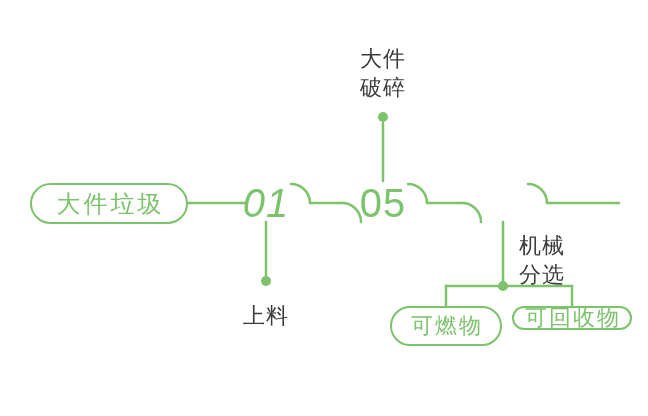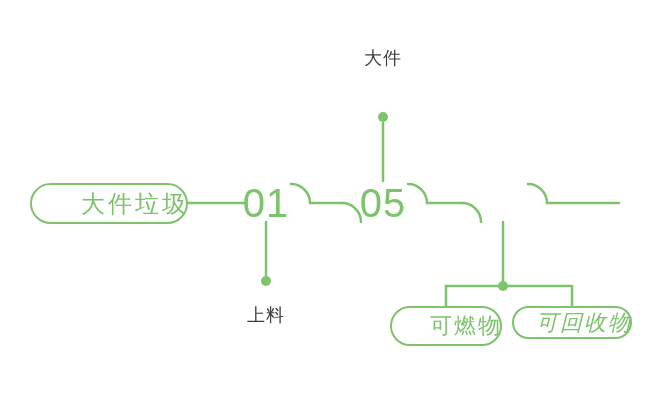--- a/index.html
+++ b/index.html
@@ -13,46 +13,46 @@
     overflow: hidden;
   }
   svg.lines { position: absolute; left: 0; top: 0; width: 648px; height: 416px; }
   .st { fill: none; stroke: var(--green, #7cc36c); stroke-width: 2.5; stroke-linecap: round; }
   .dot { fill: var(--green, #7cc36c); stroke: none; }
   .pill {
     position: absolute;
     border: 2.5px solid var(--green, #7cc36c);
     border-radius: 24px;
     color: var(--green, #7cc36c);
-    display: flex; align-items: center; justify-content: flex-end;
+    display: flex; align-items: center; justify-content: center;
     background: var(--background, #ffffff);
     white-space: nowrap;
   }
   .pill span { letter-spacing: 3px; margin-right: -3px; }
   .source { left: 30px; top: 183px; width: 158px; height: 41px; font-size: 24px; }
   .out1 { left: 390px; top: 306px; width: 112px; height: 40px; font-size: 22px; }
-  .out2 { left: 512px; top: 306px; width: 120px; height: 33px; font-size: 22px; font-style: italic; }
+  .out2 { left: 512px; top: 306px; width: 120px; height: 24px; font-size: 22px; }
   .out1 span, .out2 span { letter-spacing: 2px; margin-right: -2px; }
   .num {
     position: absolute;
     top: 203px;
     transform: translate(-50%, -50%);
     font-size: 40px;
     line-height: 1;
     color: var(--green, #7cc36c);
     letter-spacing: 1px;
     background: transparent;
   }
-  .n1 { left: 266px; }
+  .n1 { left: 266px; font-style: italic; }
   .n2 { left: 383px; }
   .n3 { left: 503px; }
   .lbl {
     position: absolute;
     color: var(--text, #3c3c3c);
-    font-size: 18px;
+    font-size: 22px;
     line-height: 29px;
     letter-spacing: 1px;
     white-space: nowrap;
   }
   .lbl-feed  { left: 266px; top: 301px; transform: translateX(-50%); text-align: right; }
   .lbl-crush { left: 383px; top: 44px;  transform: translateX(-50%); text-align: center; }
   .lbl-sort  { left: 519px; top: 231px; text-align: left; }
 </style>
 </head>
 <body>
@@ -86,22 +86,27 @@
     <span>大件垃圾</span>
   </div>
 
   <div class="num n1">01</div>
   <div class="num n2">05</div>
 
   <div class="lbl lbl-feed">上料</div>
 
   <div class="lbl lbl-crush">
     <div>大件</div>
+    <div>破碎</div>
   </div>
 
+  <div class="lbl lbl-sort">
+    <div>机械</div>
+    <div>分选</div>
+  </div>
 
   <div class="pill out1">
     <span>可燃物</span>
   </div>
   <div class="pill out2">
     <span>可回收物</span>
   </div>
 
 </div>
 

